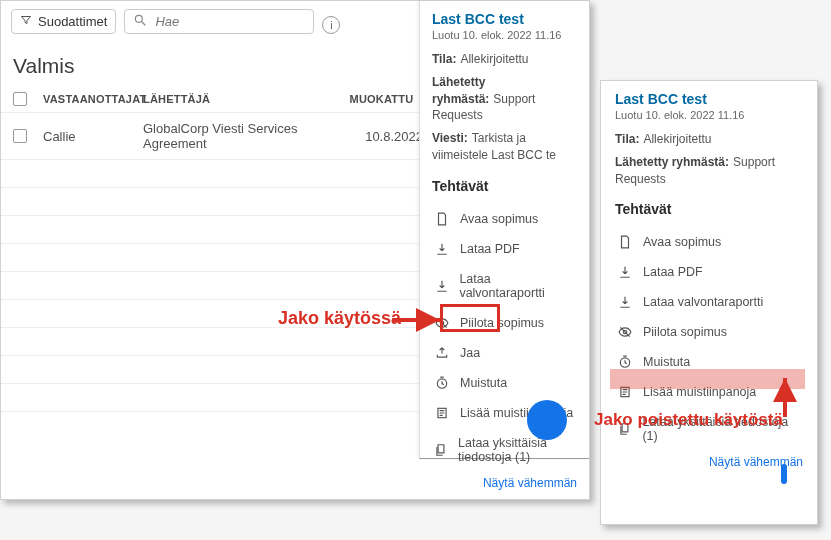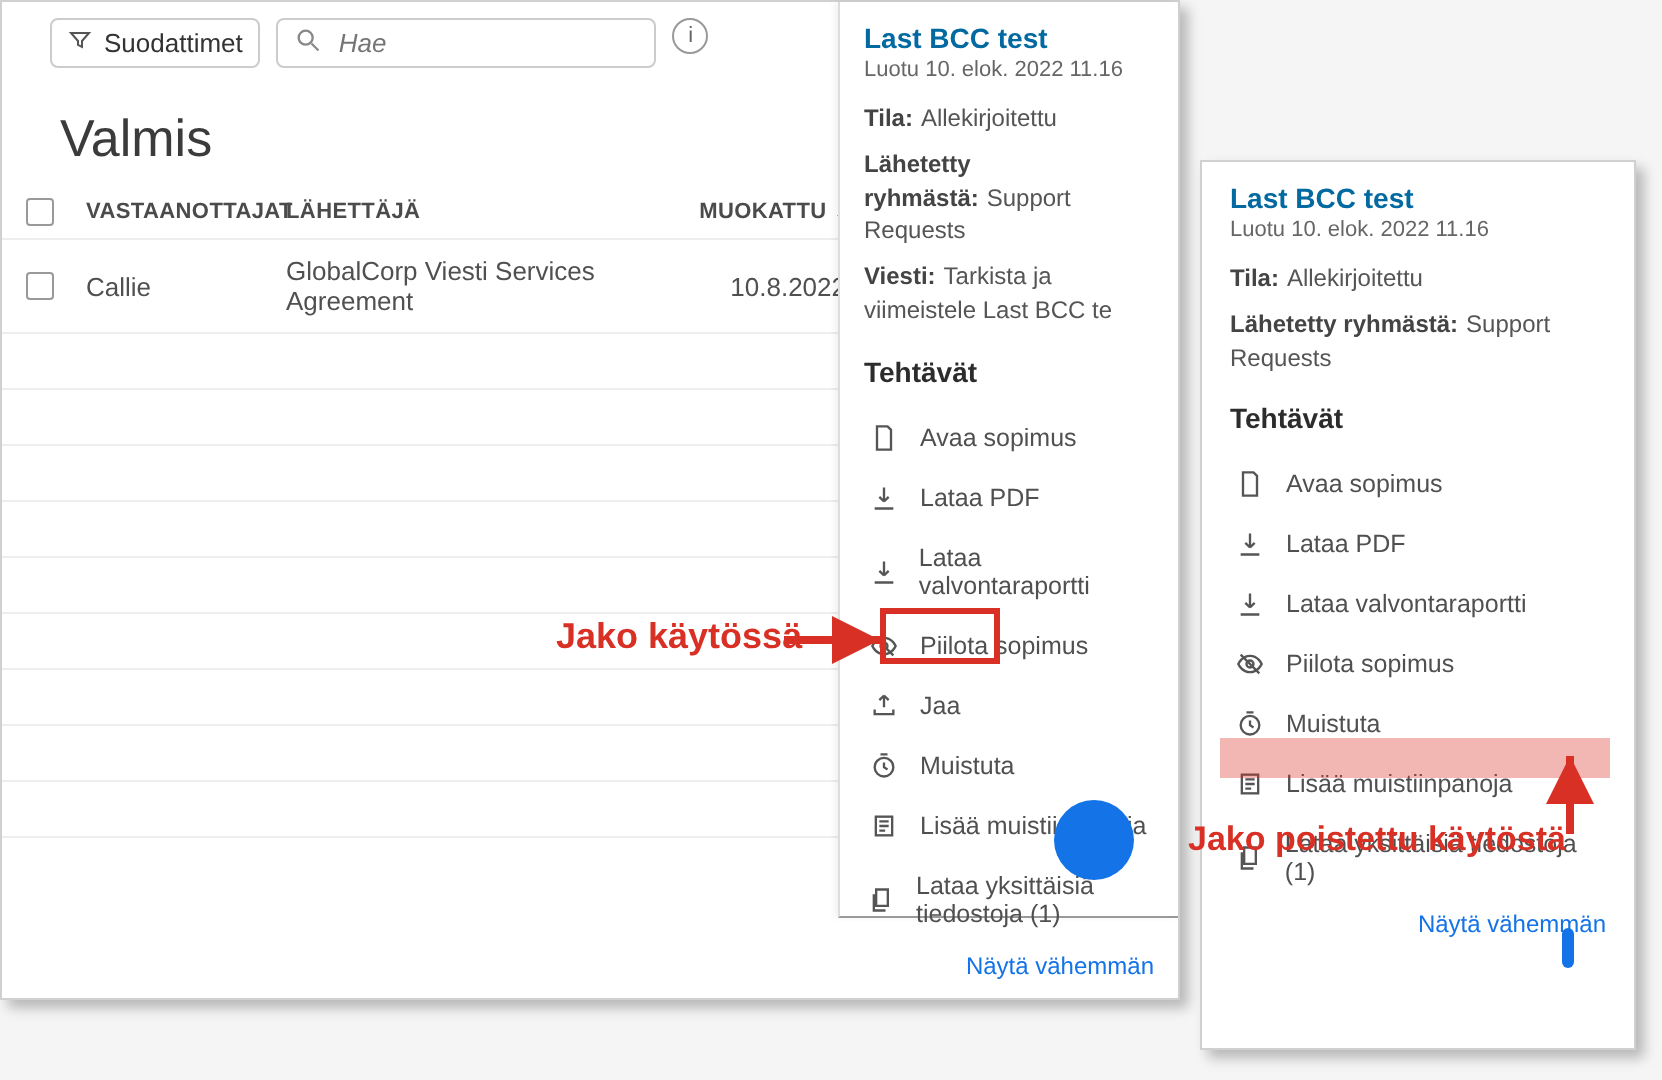--- a/index.html
+++ b/index.html
@@ -19,23 +19,23 @@
     left: 0;
     top: 0;
     width: 590px;
     height: 500px;
     background: #ffffff;
     border: 1px solid #d0d0d0;
     box-shadow: 4px 4px 6px rgba(0,0,0,0.25);
   }
   .filter-row {
     display: flex;
-    align-items: flex-start;
+    align-items: flex-end;
     gap: 8px;
-    padding: 8px 24px;
+    padding: 8px 10px;
   }
   .filter-btn {
     display: flex;
     align-items: center;
     gap: 6px;
     border: 1px solid #ccc;
     border-radius: 4px;
     padding: 4px 8px;
     background: #fff;
     font-size: 13px;
@@ -61,25 +61,24 @@
   }
   .info-circle {
     width: 18px; height: 18px;
     border: 1px solid #999;
     border-radius: 50%;
     display: flex; align-items: center; justify-content: center;
     font-size: 11px;
     color: #666;
   }
   .section-title {
-    font-size: 26px;
+    font-size: 21px;
     font-weight: 400;
     color: #3b3b3b;
     padding: 12px 12px 8px;
-    margin-left: 17px;
   }
   .table-header {
     display: flex;
     align-items: center;
     font-size: 11px;
     font-weight: 700;
     color: #4b4b4b;
     padding: 6px 12px;
     text-transform: uppercase;
     letter-spacing: 0.2px;

